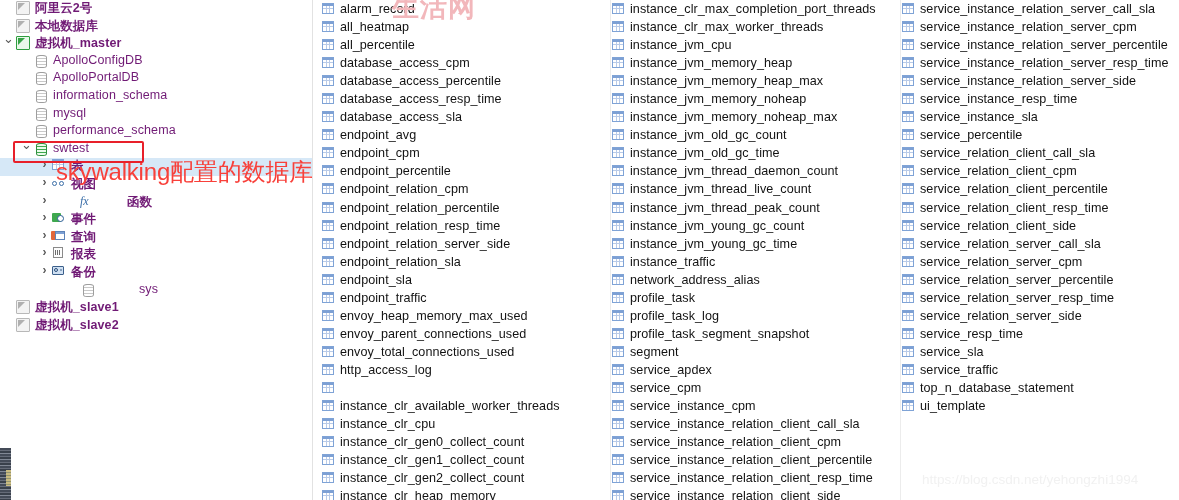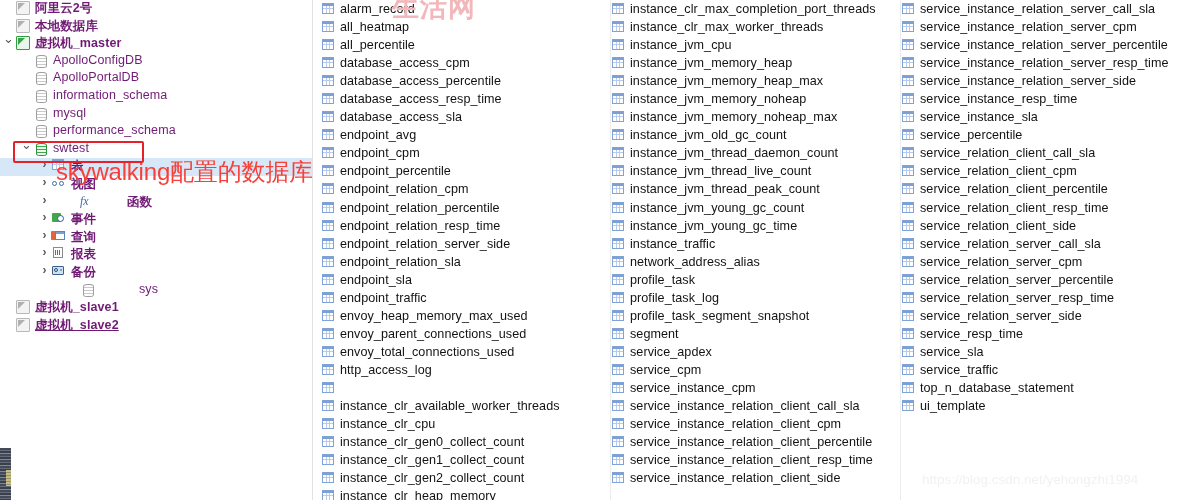--- a/index.html
+++ b/index.html
@@ -303,21 +303,21 @@
       <div class="tree-row" style="padding-left: 28px; gap: 39px;">
         <span class="twisty none"></span>
         <span class="ic ic-db"></span>
         <span class="lbl">sys</span>
       </div>
       <div class="tree-row" style="padding-left: 2px;">
         <span class="twisty none"></span>
         <span class="ic ic-conn"></span>
         <span class="lbl cn">虚拟机_slave1</span>
       </div>
-      <div class="tree-row" style="padding-left: 2px; text-decoration: underline;">
+      <div class="tree-row" style="padding-left: 2px;">
         <span class="twisty none"></span>
         <span class="ic ic-conn"></span>
         <span class="lbl cn">虚拟机_slave2</span>
       </div>
     </div>
   <div class="tree-divider"></div>
 
   <div class="red-box"></div>
   <div class="red-note">skywalking配置的数据库</div>
 
@@ -465,20 +465,24 @@
         <div class="tbl-row">
           <span class="ic ic-grid"></span>
           <span class="tbl-name">instance_jvm_memory_noheap_max</span>
         </div>
         <div class="tbl-row">
           <span class="ic ic-grid"></span>
           <span class="tbl-name">instance_jvm_old_gc_count</span>
         </div>
         <div class="tbl-row">
           <span class="ic ic-grid"></span>
+          <span class="tbl-name">instance_jvm_old_gc_time</span>
+        </div>
+        <div class="tbl-row">
+          <span class="ic ic-grid"></span>
           <span class="tbl-name">instance_jvm_thread_daemon_count</span>
         </div>
         <div class="tbl-row">
           <span class="ic ic-grid"></span>
           <span class="tbl-name">instance_jvm_thread_live_count</span>
         </div>
         <div class="tbl-row">
           <span class="ic ic-grid"></span>
           <span class="tbl-name">instance_jvm_thread_peak_count</span>
         </div>

